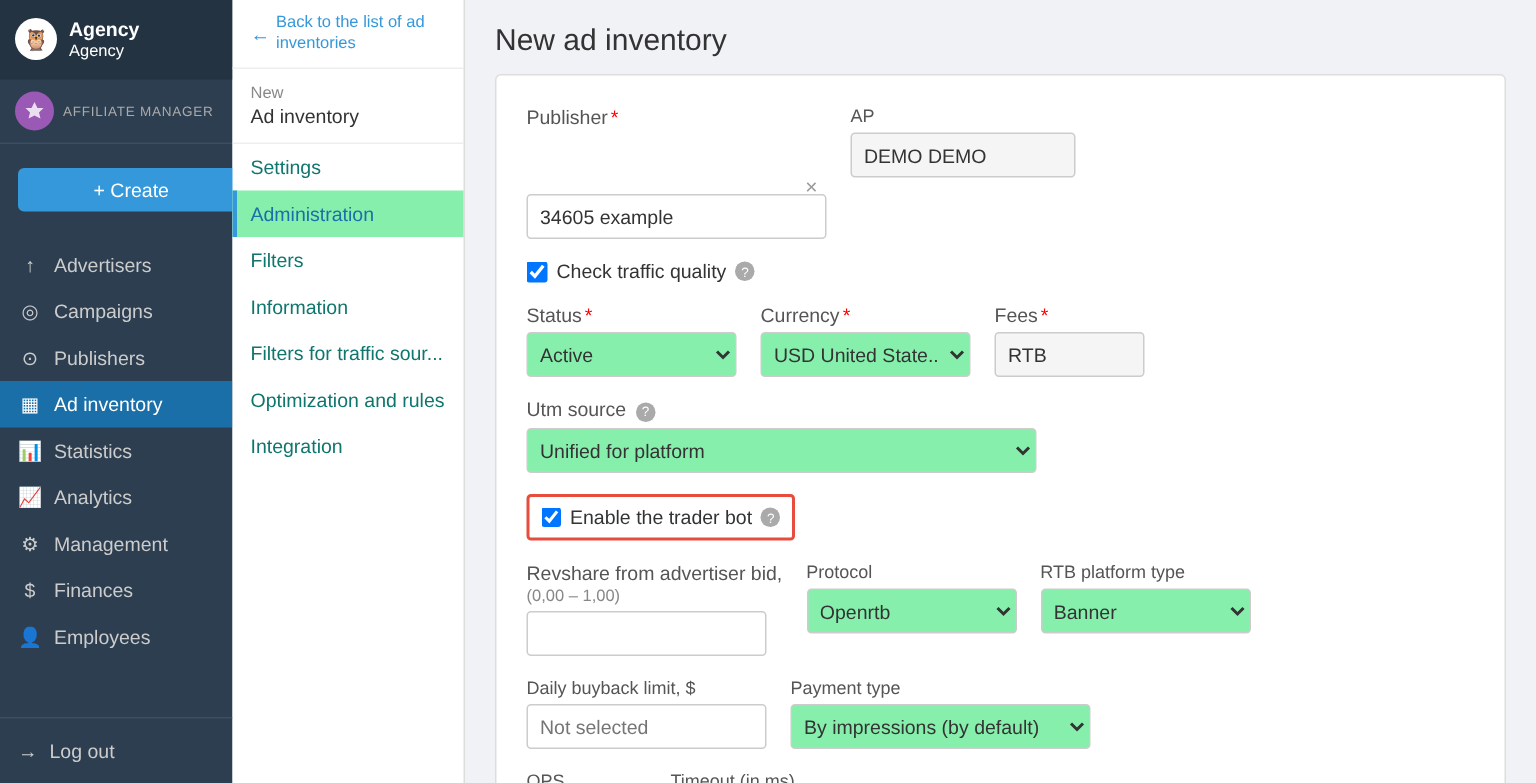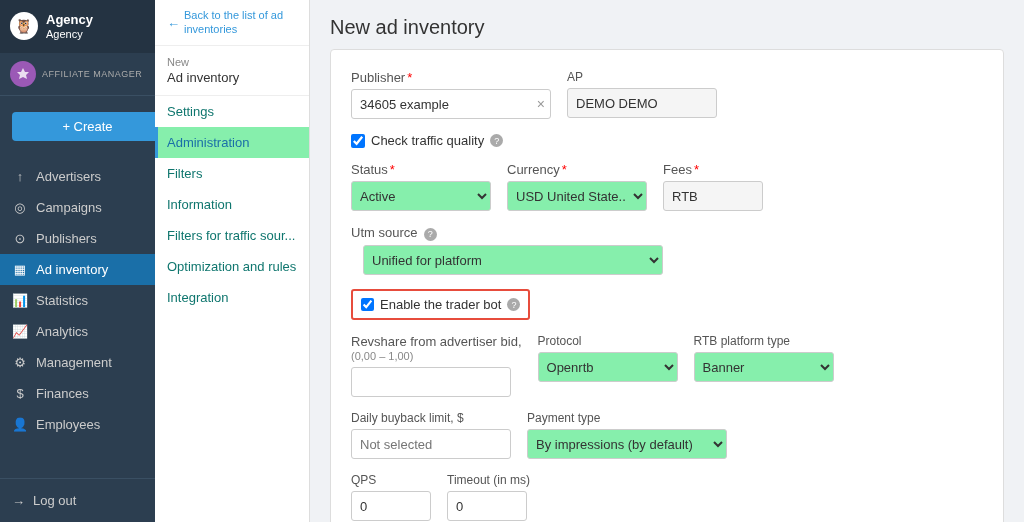--- a/index.html
+++ b/index.html
@@ -160,21 +160,21 @@
   <div class="main-body">
     <div class="form-card">
 
       
       <div class="form-row">
         <div class="form-group">
           <label class="form-label">
             <span>Publisher</span><span class="required">*</span>
           </label>
           <div class="publisher-field">
-            <input class="form-input form-input-wide" type="text" value="34605 example" style="padding-right: 8px;">
+            <input class="form-input form-input-wide" type="text" value="34605 example" style="padding-right: 8px; margin-top: 40px;">
             <span class="publisher-clear">×</span>
           </div>
         </div>
         <div class="form-group">
           <label class="form-label">AP</label>
           <input class="form-input ap-input" type="text" value="DEMO DEMO" style="">
         </div>
       </div>
 
       
@@ -213,21 +213,21 @@
         </div>
       </div>
 
       
       <div class="form-row">
         <div class="form-group">
           <label class="form-label">
             <span>Utm source</span>
             <span class="info-icon" style="background:#aaa; border-radius:50%; color:#fff; width:13px; height:13px; display:inline-flex; align-items:center; justify-content:center; font-size:9px; cursor:pointer;">?</span>
           </label>
-          <select class="form-select utm-select" style="width:300px;margin-left:12px;">
+          <select class="form-select utm-select" style="width:340px;">
             <option>Unified for platform</option>
             <option>Custom</option>
           </select>
         </div>
       </div>
 
       
       <div style="display:inline-flex; align-items:center; gap:6px; margin-bottom:14px; padding:6px 8px; border:2px solid #e74c3c; border-radius:3px; background:#fff;">
         <input type="checkbox" checked="" style="">
         <label class="checkbox-label">Enable the trader bot</label>

